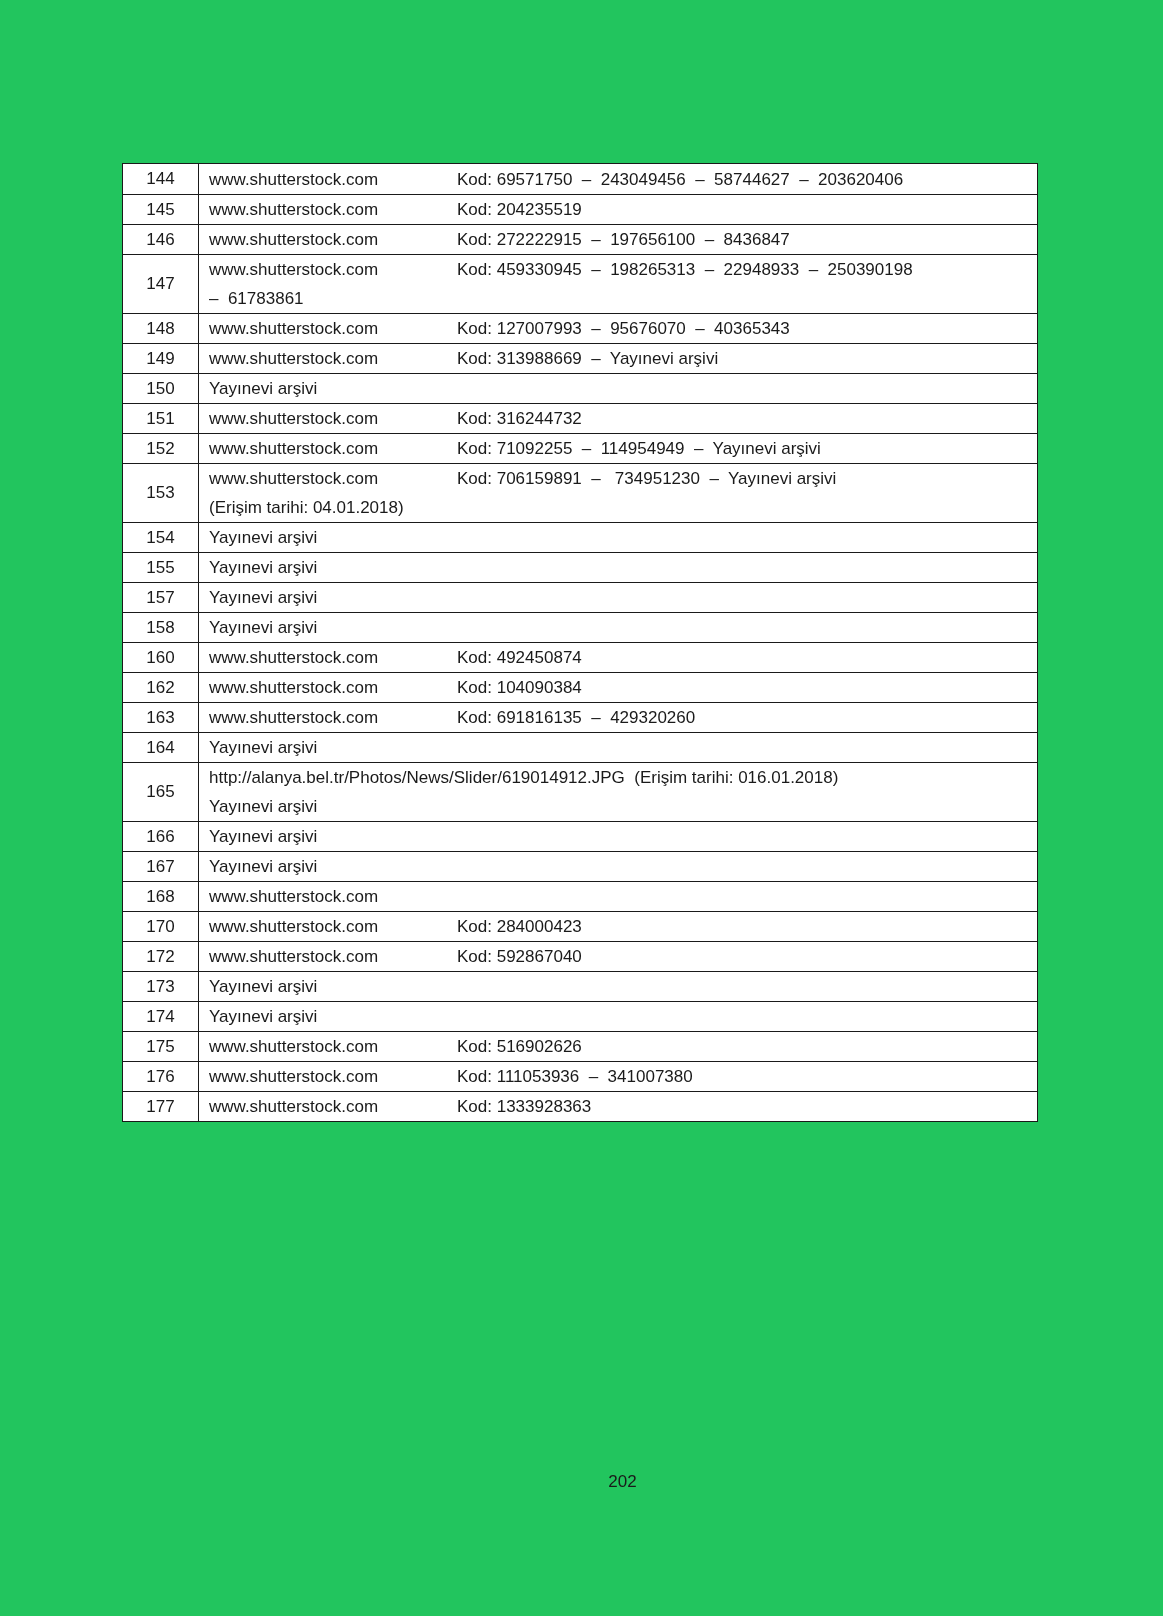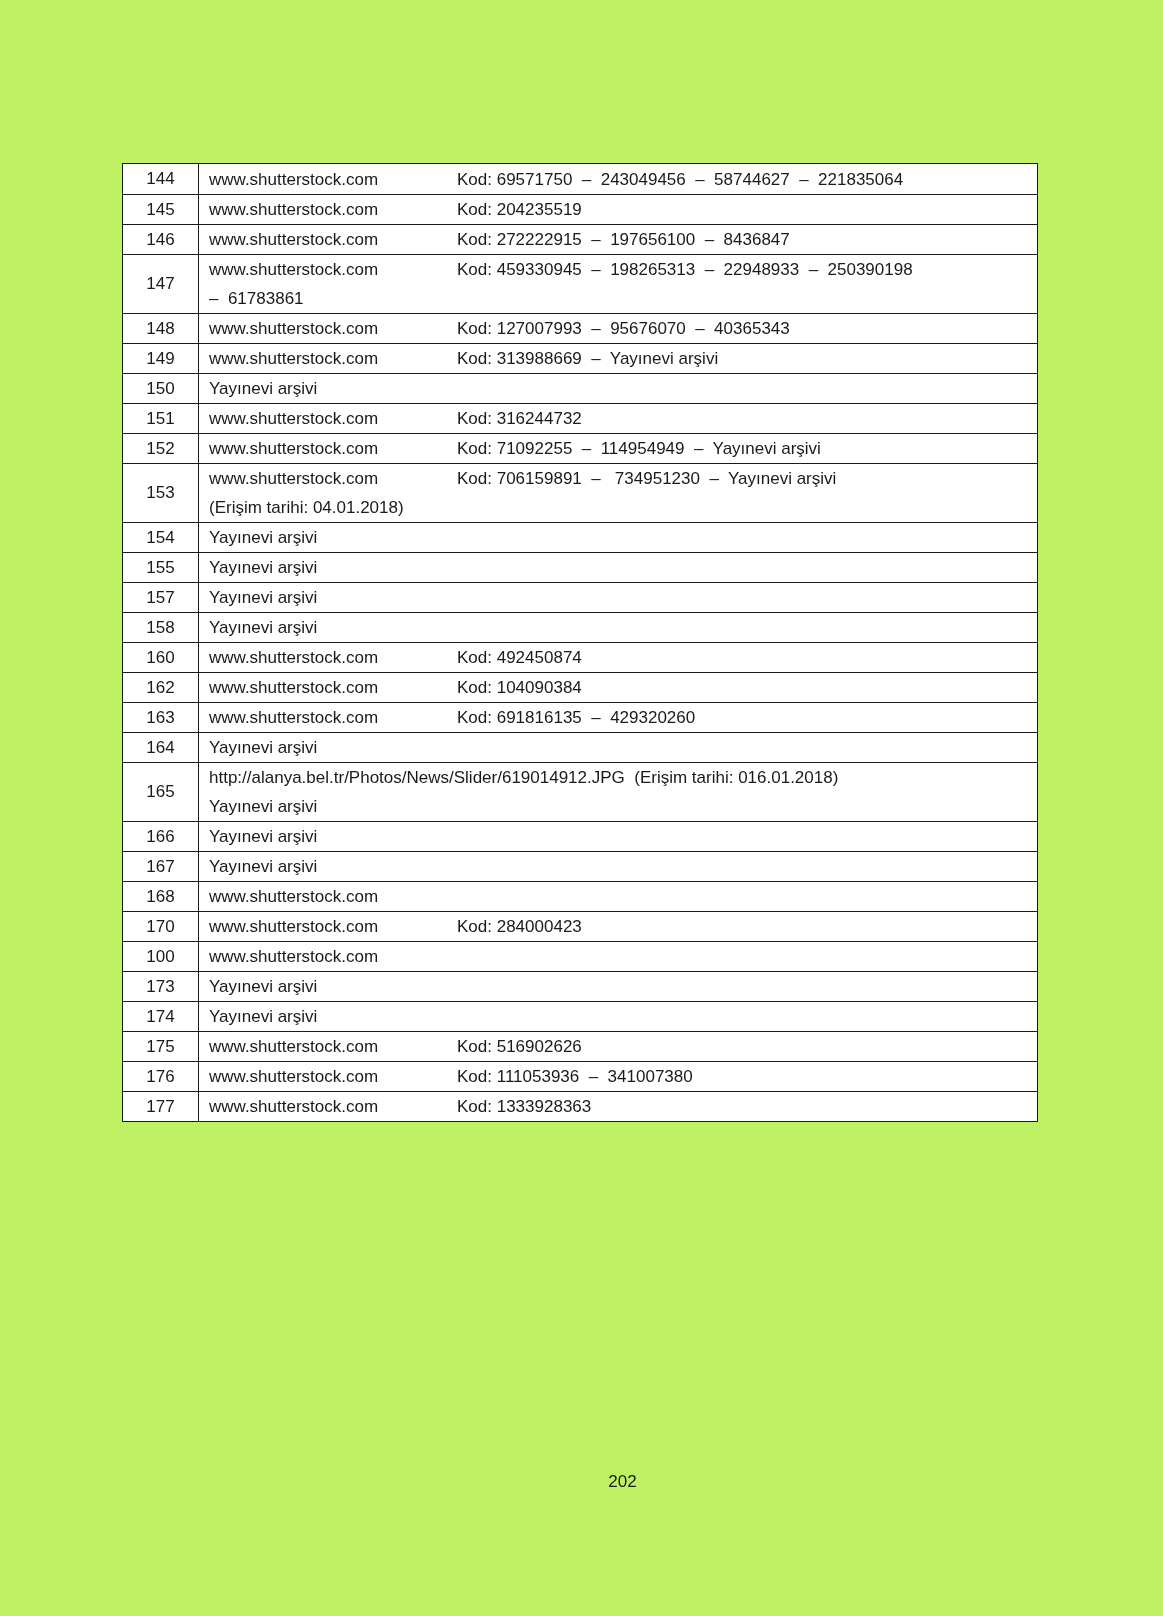--- a/index.html
+++ b/index.html
@@ -6,21 +6,21 @@
     margin: 0;
     padding: 0;
     background: #ffffff;
     font-family: "Liberation Sans", sans-serif;
     color: #1a1a1a;
   }
   .page {
     position: relative;
     width: 1163px;
     height: 1616px;
-    background: #bef264;
+    background: #22c55e;
     overflow: hidden;
   }
   .credits-table {
     position: absolute;
     left: 122px;
     top: 163px;
     width: 916px;
     border: 1.5px solid #1a1a1a;
     box-sizing: border-box;
     background: #ffffff;
@@ -80,21 +80,21 @@
   }
 </style>
 </head>
 <body>
 
 <div class="page">
   <div class="credits-table">
       <div class="row">
         <div class="num-cell">144</div>
         <div class="content-cell">
-          <div class="line"><span class="site">www.shutterstock.com</span><span class="kod">Kod: 69571750  –  243049456  –  58744627  –  221835064</span></div>
+          <div class="line"><span class="site">www.shutterstock.com</span><span class="kod">Kod: 69571750  –  243049456  –  58744627  –  203620406</span></div>
         </div>
       </div>
       <div class="row">
         <div class="num-cell">145</div>
         <div class="content-cell">
           <div class="line"><span class="site">www.shutterstock.com</span><span class="kod">Kod: 204235519</span></div>
         </div>
       </div>
       <div class="row">
         <div class="num-cell">146</div>
@@ -219,23 +219,23 @@
           <div class="line"><span class="site">www.shutterstock.com</span></div>
         </div>
       </div>
       <div class="row">
         <div class="num-cell">170</div>
         <div class="content-cell">
           <div class="line"><span class="site">www.shutterstock.com</span><span class="kod">Kod: 284000423</span></div>
         </div>
       </div>
       <div class="row">
-        <div class="num-cell">100</div>
-        <div class="content-cell">
-          <div class="line"><span class="site">www.shutterstock.com</span></div>
+        <div class="num-cell">172</div>
+        <div class="content-cell">
+          <div class="line"><span class="site">www.shutterstock.com</span><span class="kod">Kod: 592867040</span></div>
         </div>
       </div>
       <div class="row">
         <div class="num-cell">173</div>
         <div class="content-cell">
           <div class="line"><span class="text">Yayınevi arşivi</span></div>
         </div>
       </div>
       <div class="row">
         <div class="num-cell">174</div>

